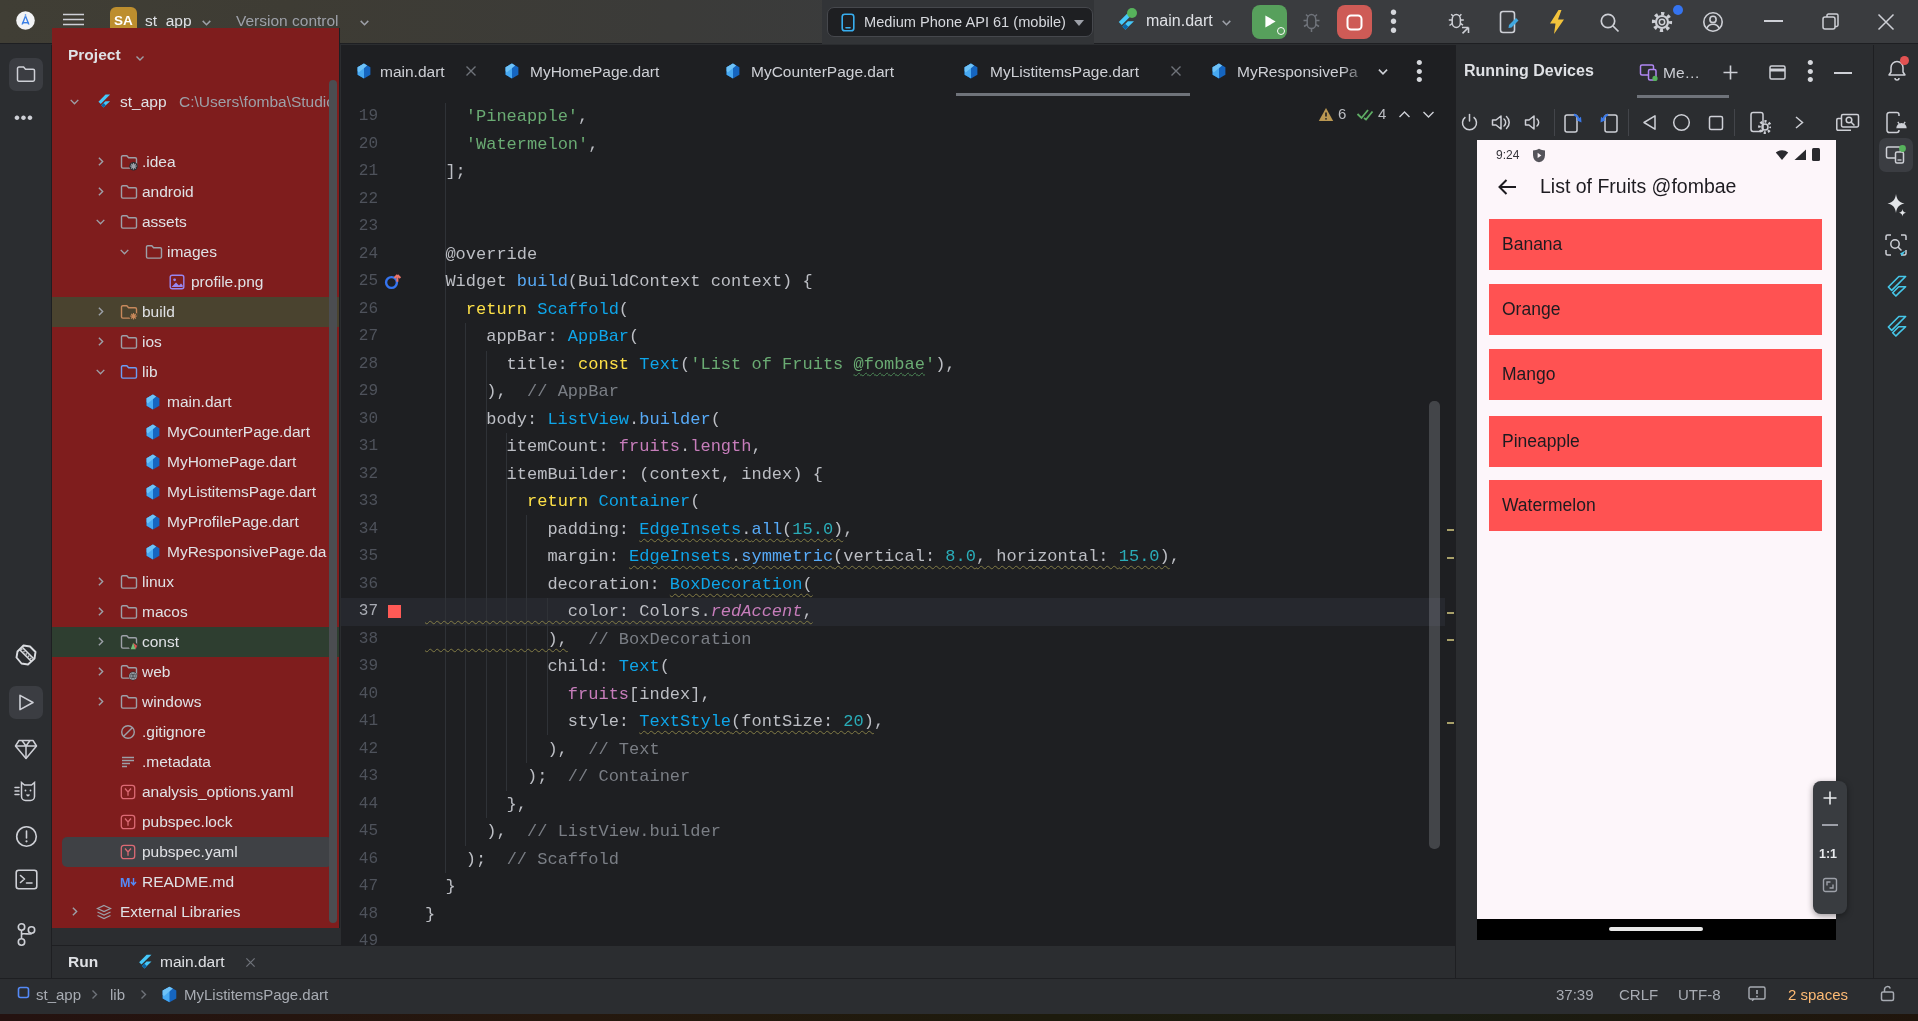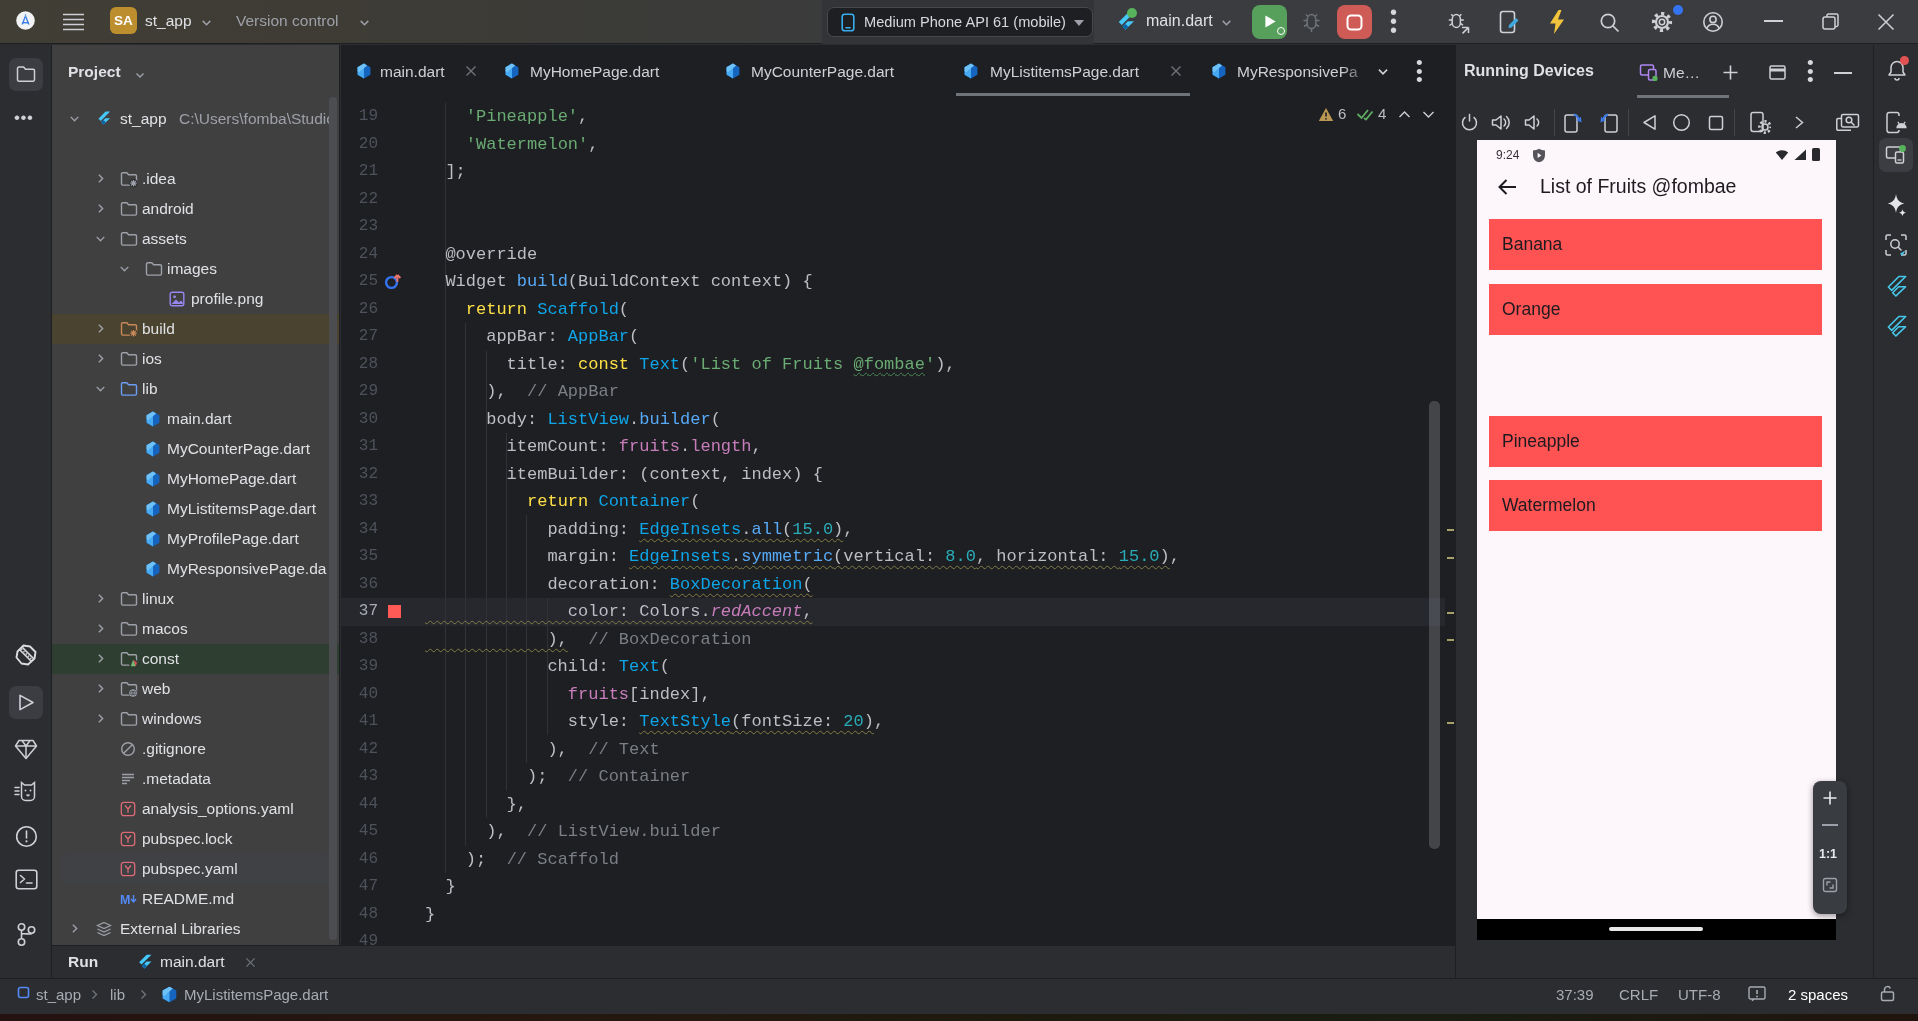--- a/index.html
+++ b/index.html
@@ -8,21 +8,21 @@
 #root { position:relative; width:1918px; height:1021px; }
 .abs { position:absolute; }
 .txt { color:#DFE1E5; font-size:15.5px; white-space:nowrap; }
 .muted { color:#9DA0A8; }
 
 #topbar { left:0; top:0; width:1918px; height:44px;
   background:linear-gradient(90deg,#403E35 0%,#3E3C34 15%,#3B3B39 35%,#3A3C3F 55%,#3A3C3F 100%);
   border-bottom:1px solid #1E1F22; }
 
 #leftstripe { left:0; top:45px; width:52px; height:933px; background:#2B2D30; border-right:1px solid #1E1F22; }
-#projpanel { left:52px; top:45px; width:288px; height:900px; background:#404040; border-right:1px solid #1E1F22; overflow:hidden; }
+#projpanel { left:52px; top:28px; width:288px; height:900px; background:#7f1d1d; border-right:1px solid #1E1F22; overflow:hidden; }
 #editor { left:341px; top:45px; width:1114px; height:900px; background:#1E1F22; overflow:hidden; }
 #rdpanel { left:1455px; top:45px; width:418px; height:933px; background:#2B2D30; border-left:1px solid #1E1F22; overflow:hidden; }
 #rightstripe { left:1873px; top:45px; width:45px; height:933px; background:#2B2D30; border-left:1px solid #1E1F22; }
 #runbar { left:52px; top:945px; width:1403px; height:33px; background:#2B2D30; border-top:1px solid #1E1F22; }
 #statusbar { left:0; top:978px; width:1918px; height:36px; background:#2B2D30; border-top:1px solid #1E1F22; }
 #bottomstrip { left:0; top:1014px; width:1918px; height:7px;
   background:linear-gradient(90deg,#241210 0%,#25180e 30%,#1d1b0d 55%,#1a1d12 75%,#20150c 100%); }
 
 .trow { position:absolute; left:0; width:288px; height:30px; line-height:30px; font-size:15.5px; color:#DFE1E5; white-space:nowrap; }
 .trow .ic { position:absolute; top:6px; }
@@ -628,20 +628,23 @@
       <svg class="abs" style="left:20px;top:38px" width="21" height="18" viewBox="0 0 21 18" fill="none" stroke="#1D1B20" stroke-width="2">
           <path d="M19 9 H2.5 M9.5 2 L2.5 9 L9.5 16"></path>
         </svg>
       <div class="abs" style="left:63px;top:35px;color:#1D1B20;font-size:19.5px;white-space:nowrap;">List of Fruits @fombae</div>
       <div class="abs" style="left:12px;top:79px;width:333px;height:51px;background:#FF5252;">
       <div class="abs" style="left:13px;top:15px;color:#1D1B20;font-size:17.5px;">Banana</div>
         </div>
     <div class="abs" style="left:12px;top:144px;width:333px;height:51px;background:#FF5252;">
       <div class="abs" style="left:13px;top:15px;color:#1D1B20;font-size:17.5px;">Orange</div>
         </div>
+    <div class="abs" style="left:12px;top:209px;width:333px;height:51px;background:#FF5252;">
+      <div class="abs" style="left:13px;top:15px;color:#1D1B20;font-size:17.5px;">Mango</div>
+        </div>
     <div class="abs" style="left:12px;top:276px;width:333px;height:51px;background:#FF5252;">
       <div class="abs" style="left:13px;top:15px;color:#1D1B20;font-size:17.5px;">Pineapple</div>
         </div>
     <div class="abs" style="left:12px;top:340px;width:333px;height:51px;background:#FF5252;">
       <div class="abs" style="left:13px;top:15px;color:#1D1B20;font-size:17.5px;">Watermelon</div>
         </div>
 
     </div>
 
     <div class="abs" style="left:21px;top:874px;width:359px;height:21px;background:#000;"></div>
@@ -728,20 +731,20 @@
     <div class="abs" style="left:184px;top:7px;color:#A8ACB3;font-size:15px;">MyListitemsPage.dart</div>
     <div class="abs" style="left:1556px;top:7px;color:#A8ACB3;font-size:15px;">37:39</div>
     <div class="abs" style="left:1619px;top:7px;color:#A8ACB3;font-size:15px;">CRLF</div>
     <div class="abs" style="left:1678px;top:7px;color:#A8ACB3;font-size:15px;">UTF-8</div>
     <svg class="abs" style="left:1748px;top:7px" width="18" height="16" viewBox="0 0 18 16" fill="none" stroke="#A8ACB3" stroke-width="1.4">
         <rect x="1" y="1" width="16" height="12" rx="1.5"></rect>
         <path d="M4 14.8 L6 13"></path>
         <path d="M9 4 V8" stroke-width="1.6"></path>
         <circle cx="9" cy="10.5" r="0.9" fill="#A8ACB3" stroke="none"></circle>
       </svg>
-    <div class="abs" style="left:1788px;top:7px;color:#ffffff;font-size:15px;">2 spaces</div>
+    <div class="abs" style="left:1788px;top:7px;color:#fdba74;font-size:15px;">2 spaces</div>
     <svg class="abs" style="left:1880px;top:6px" width="15" height="17" viewBox="0 0 15 17" fill="none" stroke="#A8ACB3" stroke-width="1.5">
         <rect x="1.5" y="7" width="12" height="8.5" rx="1.5"></rect>
         <path d="M4.5 7 V4.5 a3 3 0 0 1 5.8-1"></path>
       </svg>
   </div>
   <div id="bottomstrip" class="abs"></div>
 </div>
 
 </body></html>

